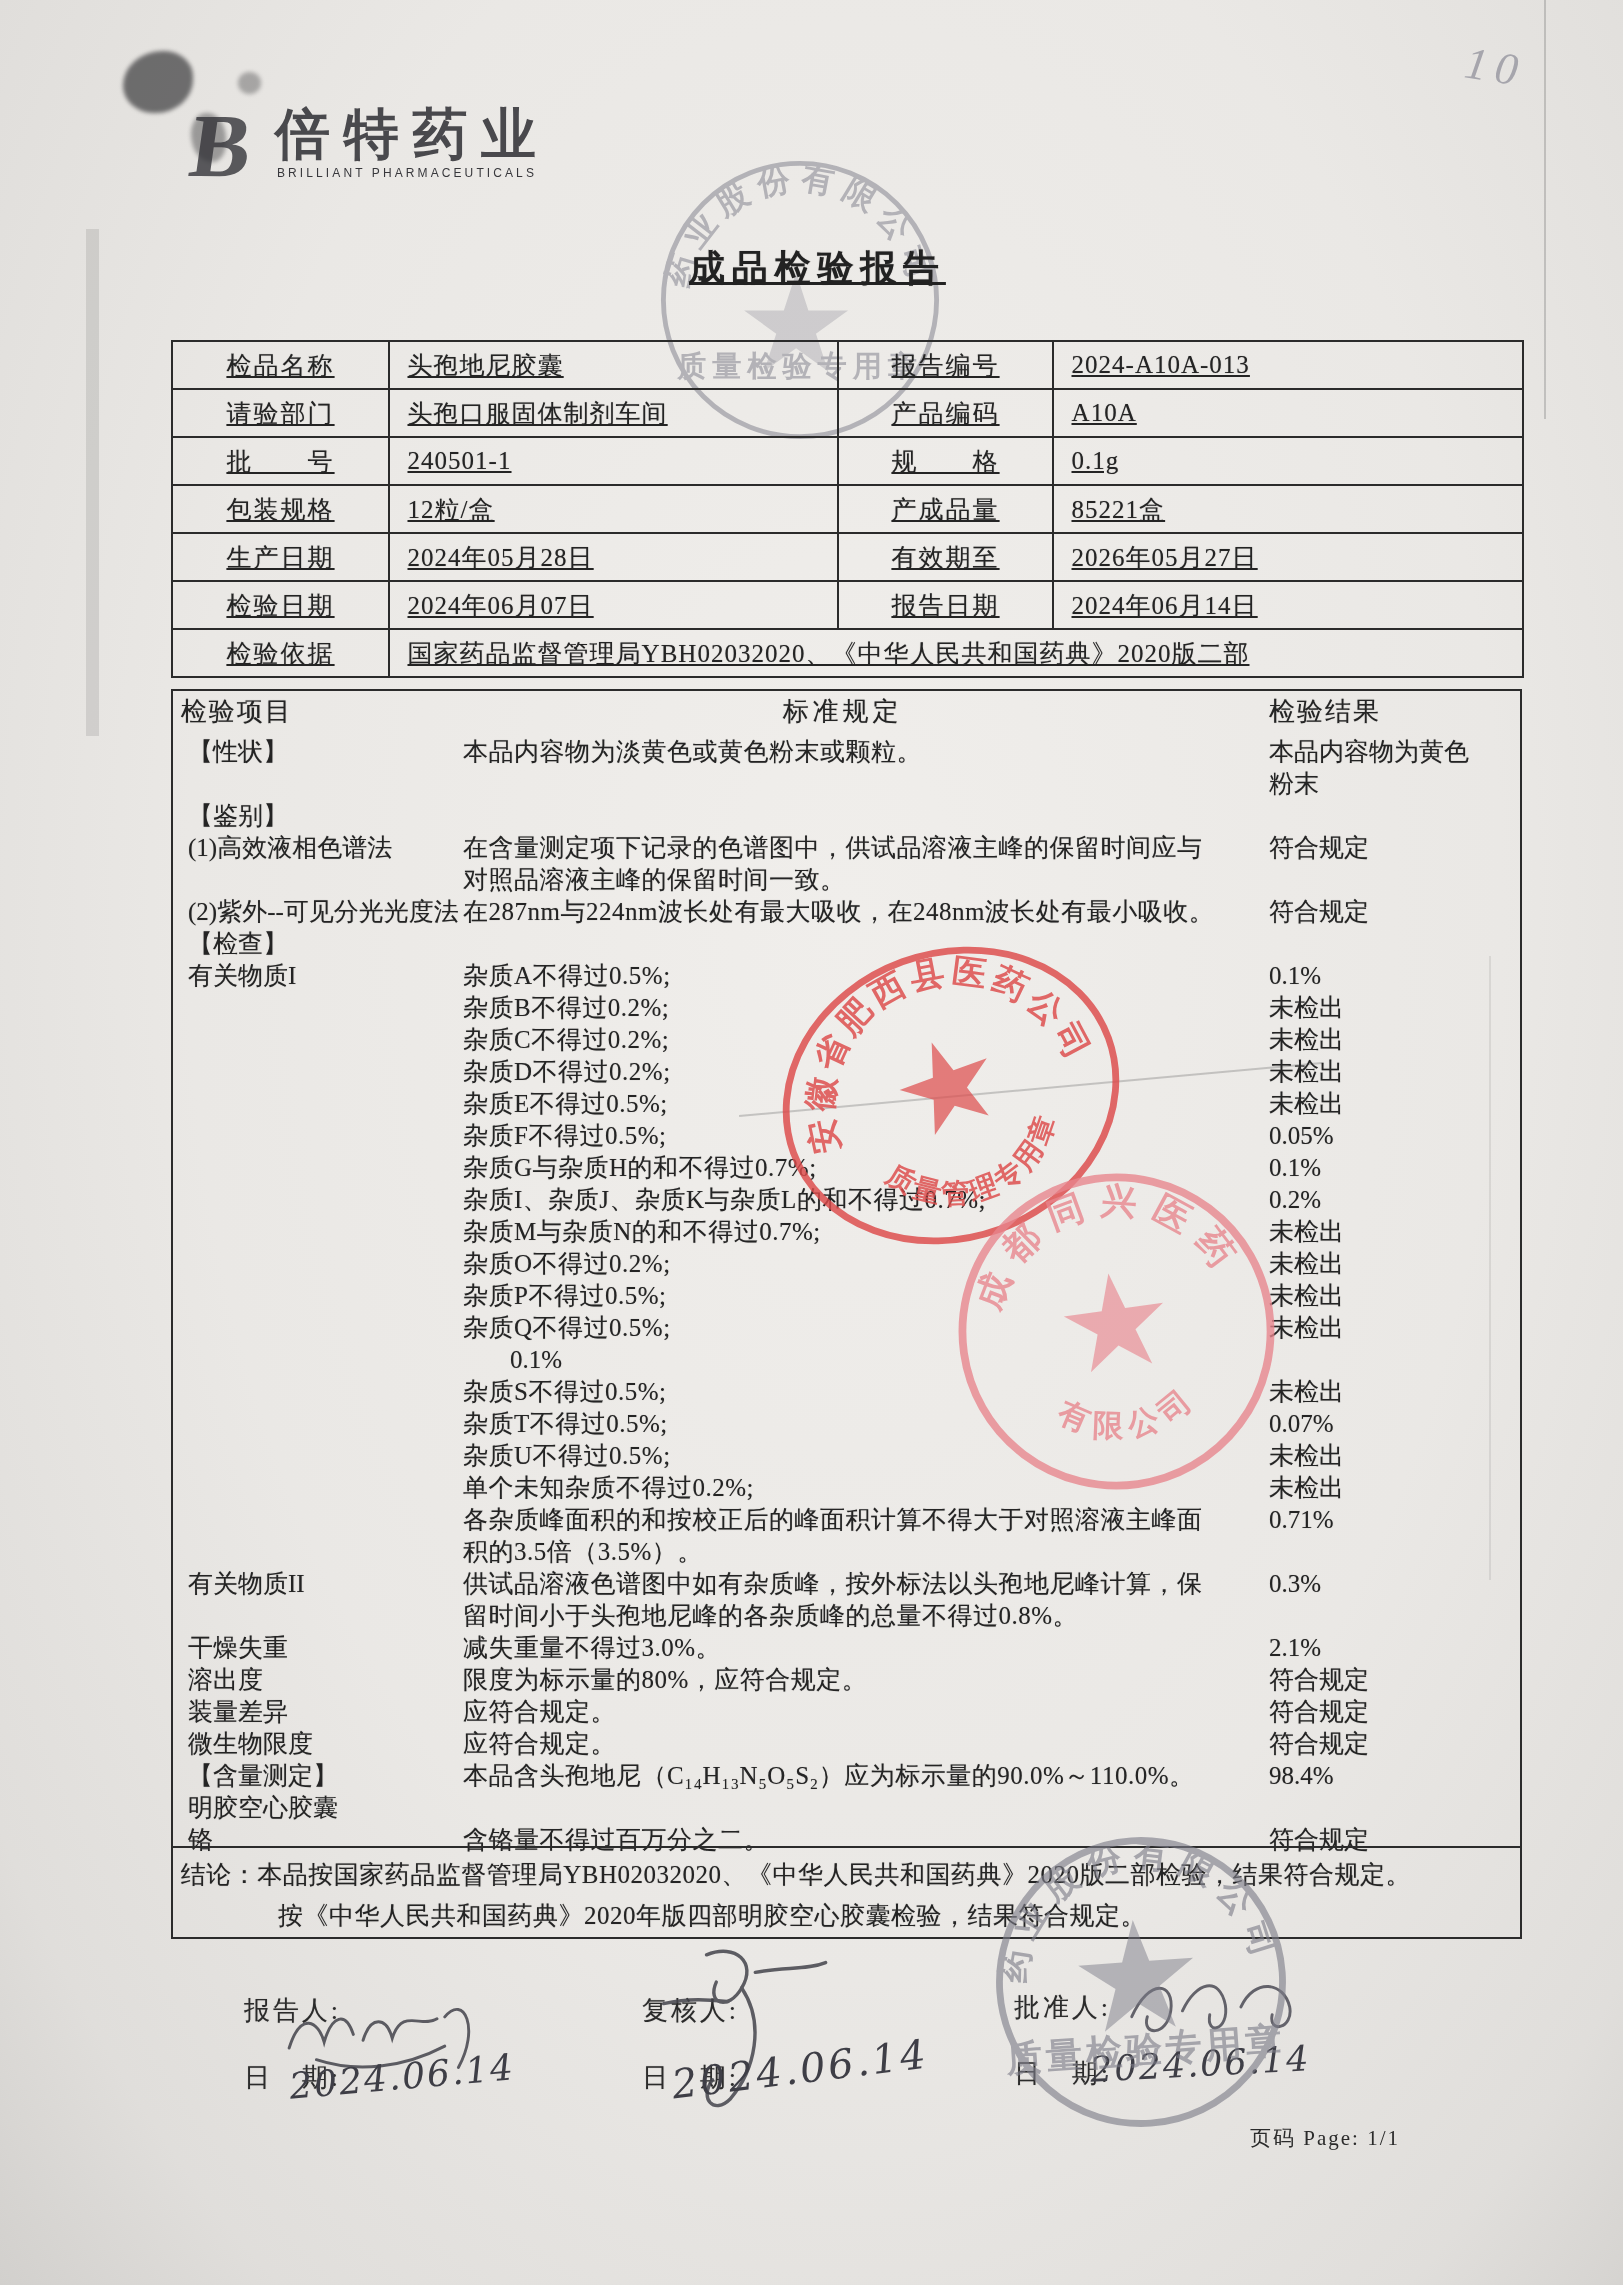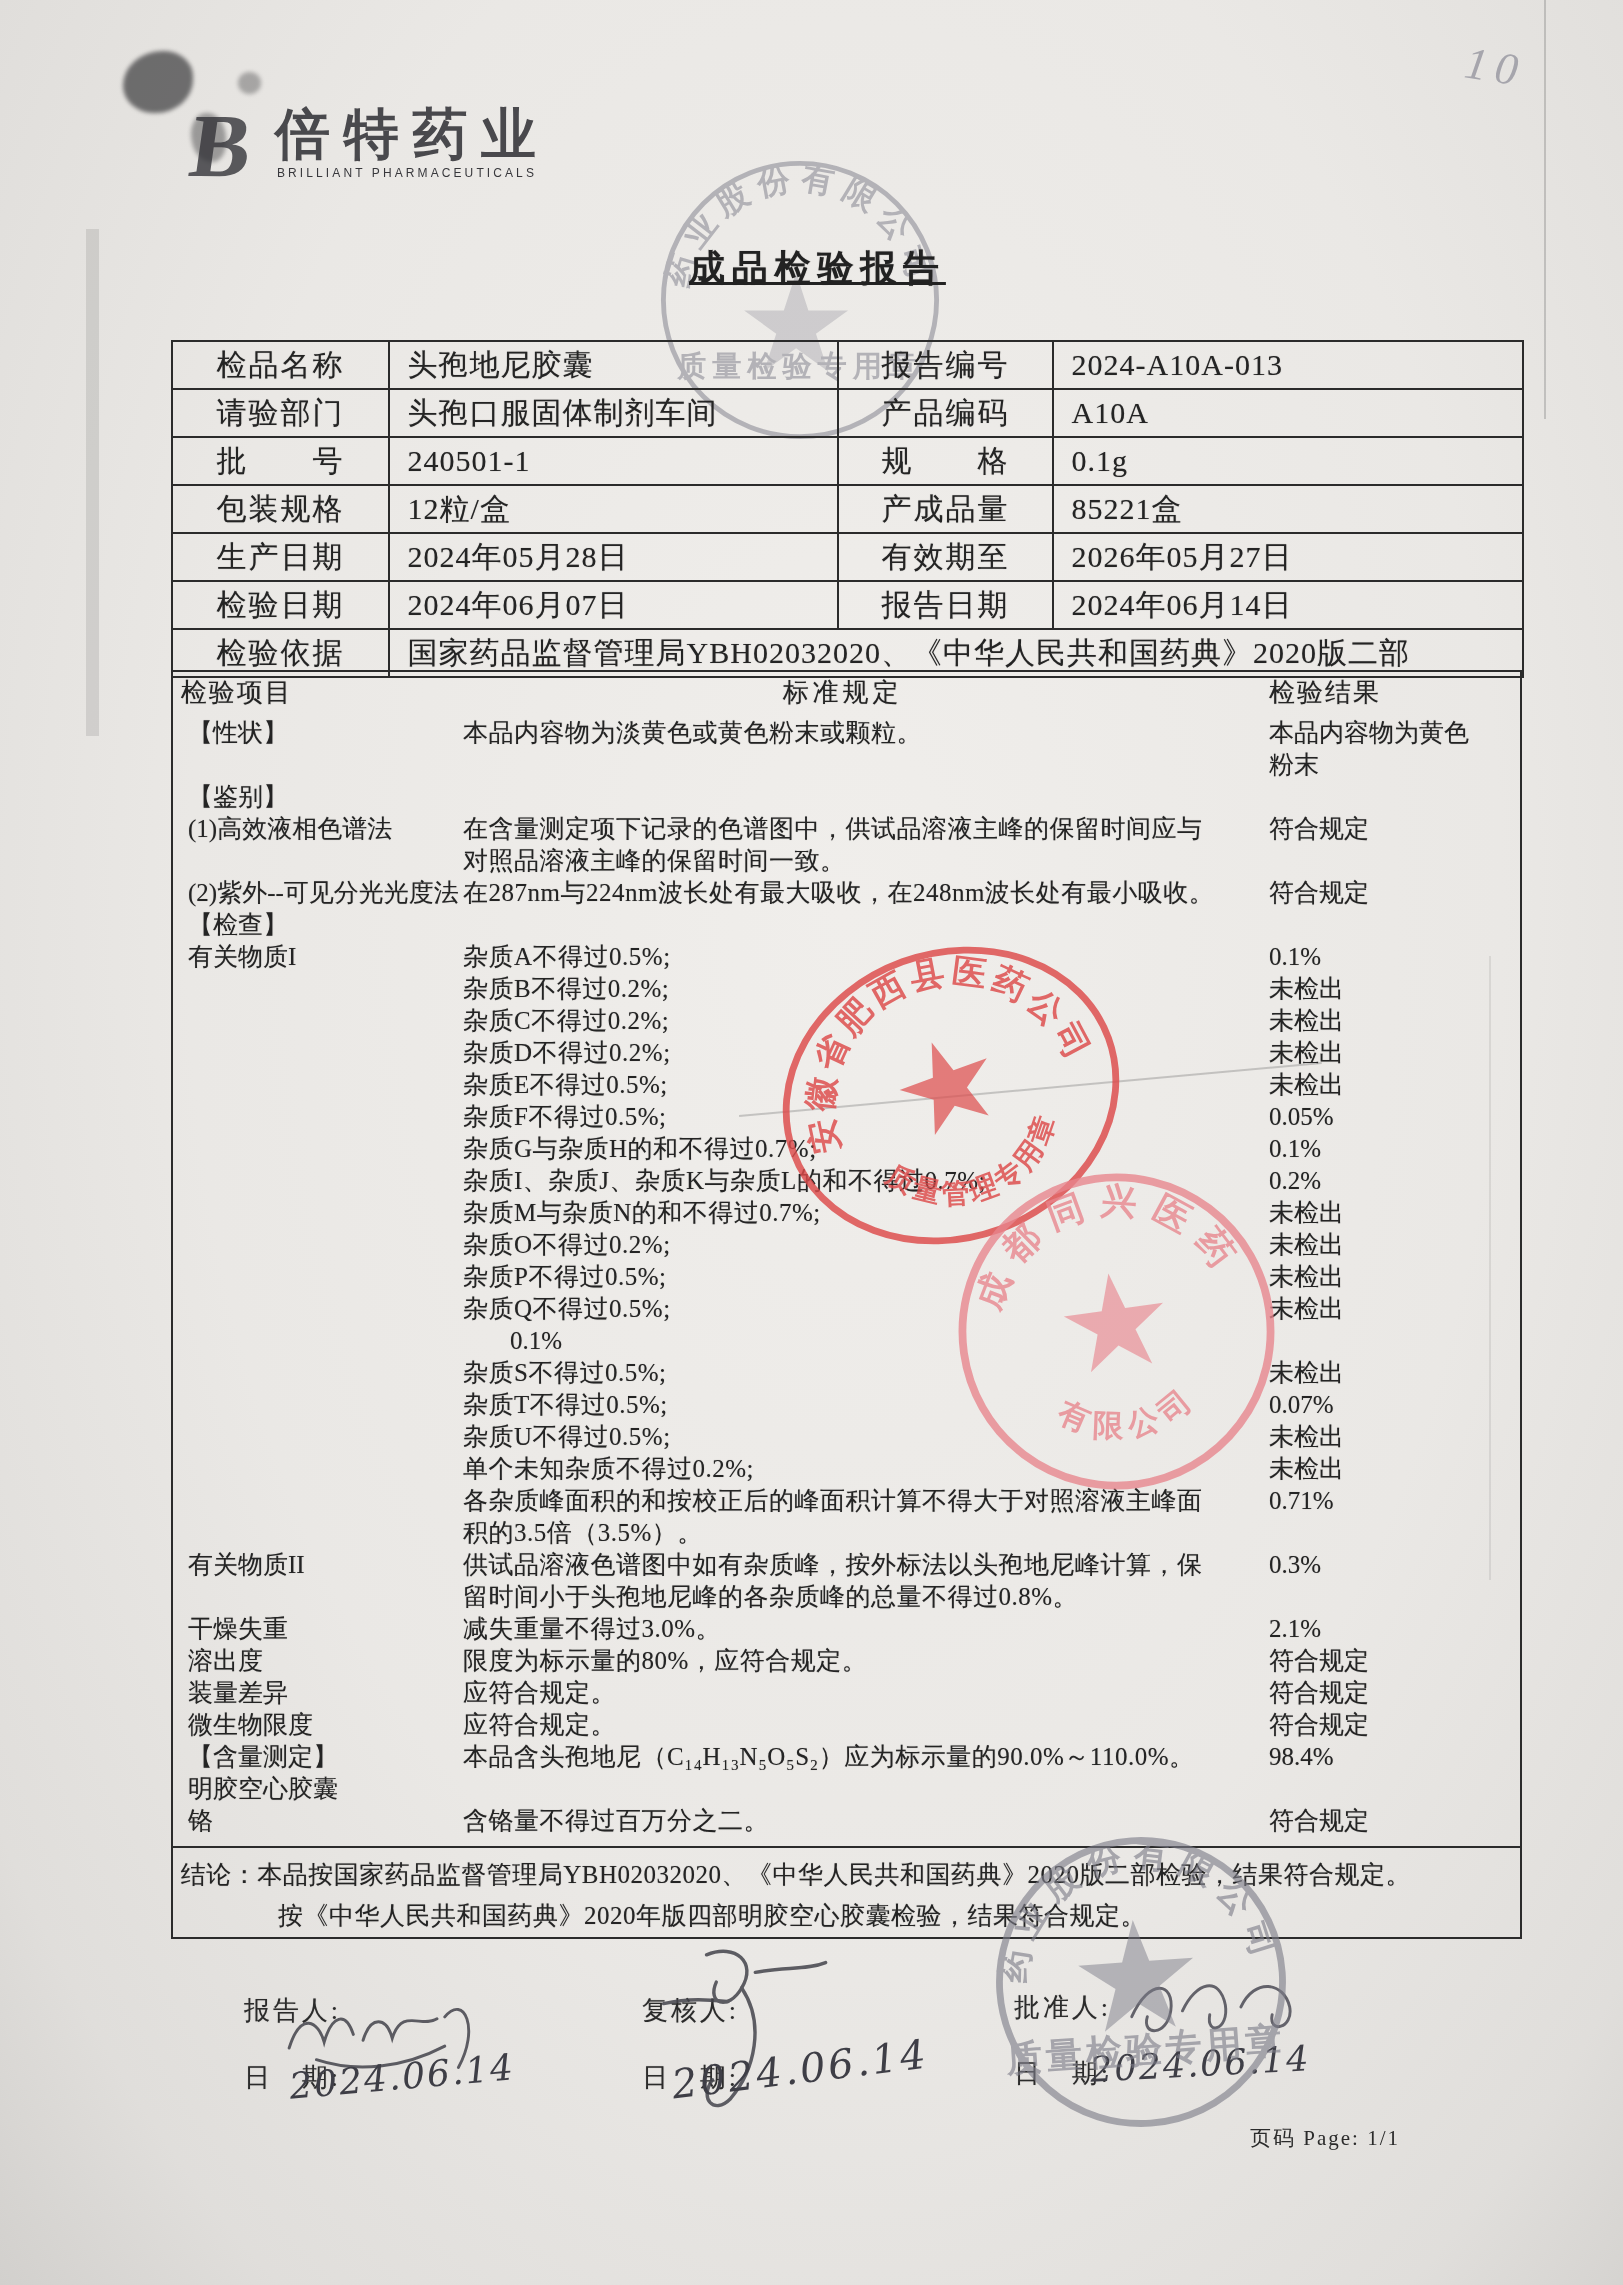--- a/index.html
+++ b/index.html
@@ -16,26 +16,26 @@
   .logo-cn{position:absolute;left:275px;top:98px;font-size:55px;font-weight:bold;letter-spacing:13.7px;
            color:#2e2e33;opacity:.85;font-family:"Liberation Sans","DejaVu Sans",sans-serif;}
   .logo-en{position:absolute;left:277px;top:166px;font-size:12px;letter-spacing:3.1px;color:#38383c;
            font-family:"Liberation Sans","DejaVu Sans",sans-serif;}
   .hand10{position:absolute;left:1465px;top:41px;font-size:45px;color:#91919b;opacity:.75;
           transform:rotate(9deg);font-style:italic;letter-spacing:7.8px;}
   .doc-title{position:absolute;left:689px;top:244px;font-size:36px;font-weight:bold;letter-spacing:6.8px;
              color:#222;text-shadow:0 0 1px rgba(0,0,0,.45);text-decoration:underline;}
   
   table.info{position:absolute;left:171px;top:340px;width:1351px;border-collapse:collapse;table-layout:fixed;}
-  table.info td{border:2.9px solid #2b2b2b;font-size:30px;color:#242424;padding:0 3.9px;height:46px;
-                text-shadow:0 0 1px rgba(0,0,0,.35);}
+  table.info td{border:2.9px solid #2b2b2b;font-size:25px;color:#242424;padding:0 3.9px;height:46px;
+                text-shadow:0 0 1px rgba(0,0,0,.35);text-decoration:underline;}
   table.info td.lbl{text-align:center;letter-spacing:2px;}
   table.info td.val{padding-left:17.6px;letter-spacing:1px;}
   
-  .main-box{position:absolute;left:171px;top:670px;width:1351px;height:1183px;
+  .main-box{position:absolute;left:171px;top:689px;width:1351px;height:1183px;
             border:2.9px solid #2b2b2b;border-bottom:none;box-sizing:border-box;}
   .ihead{display:grid;grid-template-columns:290px 759px 302px;line-height:41px;height:45px;
          font-size:26px;color:#242424;text-shadow:0 0 1px rgba(0,0,0,.35);}
   .ihead .h-item{padding-left:7.8px;letter-spacing:2px;}
   .ihead .h-std{text-align:center;letter-spacing:3.9px;}
   .ihead .h-res{padding-left:47px;letter-spacing:2px;}
   .irow{display:grid;grid-template-columns:290px 759px 302px;line-height:32px;font-size:25px;
         color:#242424;text-shadow:0 0 1px rgba(0,0,0,.3);}
   .irow .c-item{padding-left:15px;}
   .irow .c-standard{letter-spacing:0.5px;}

